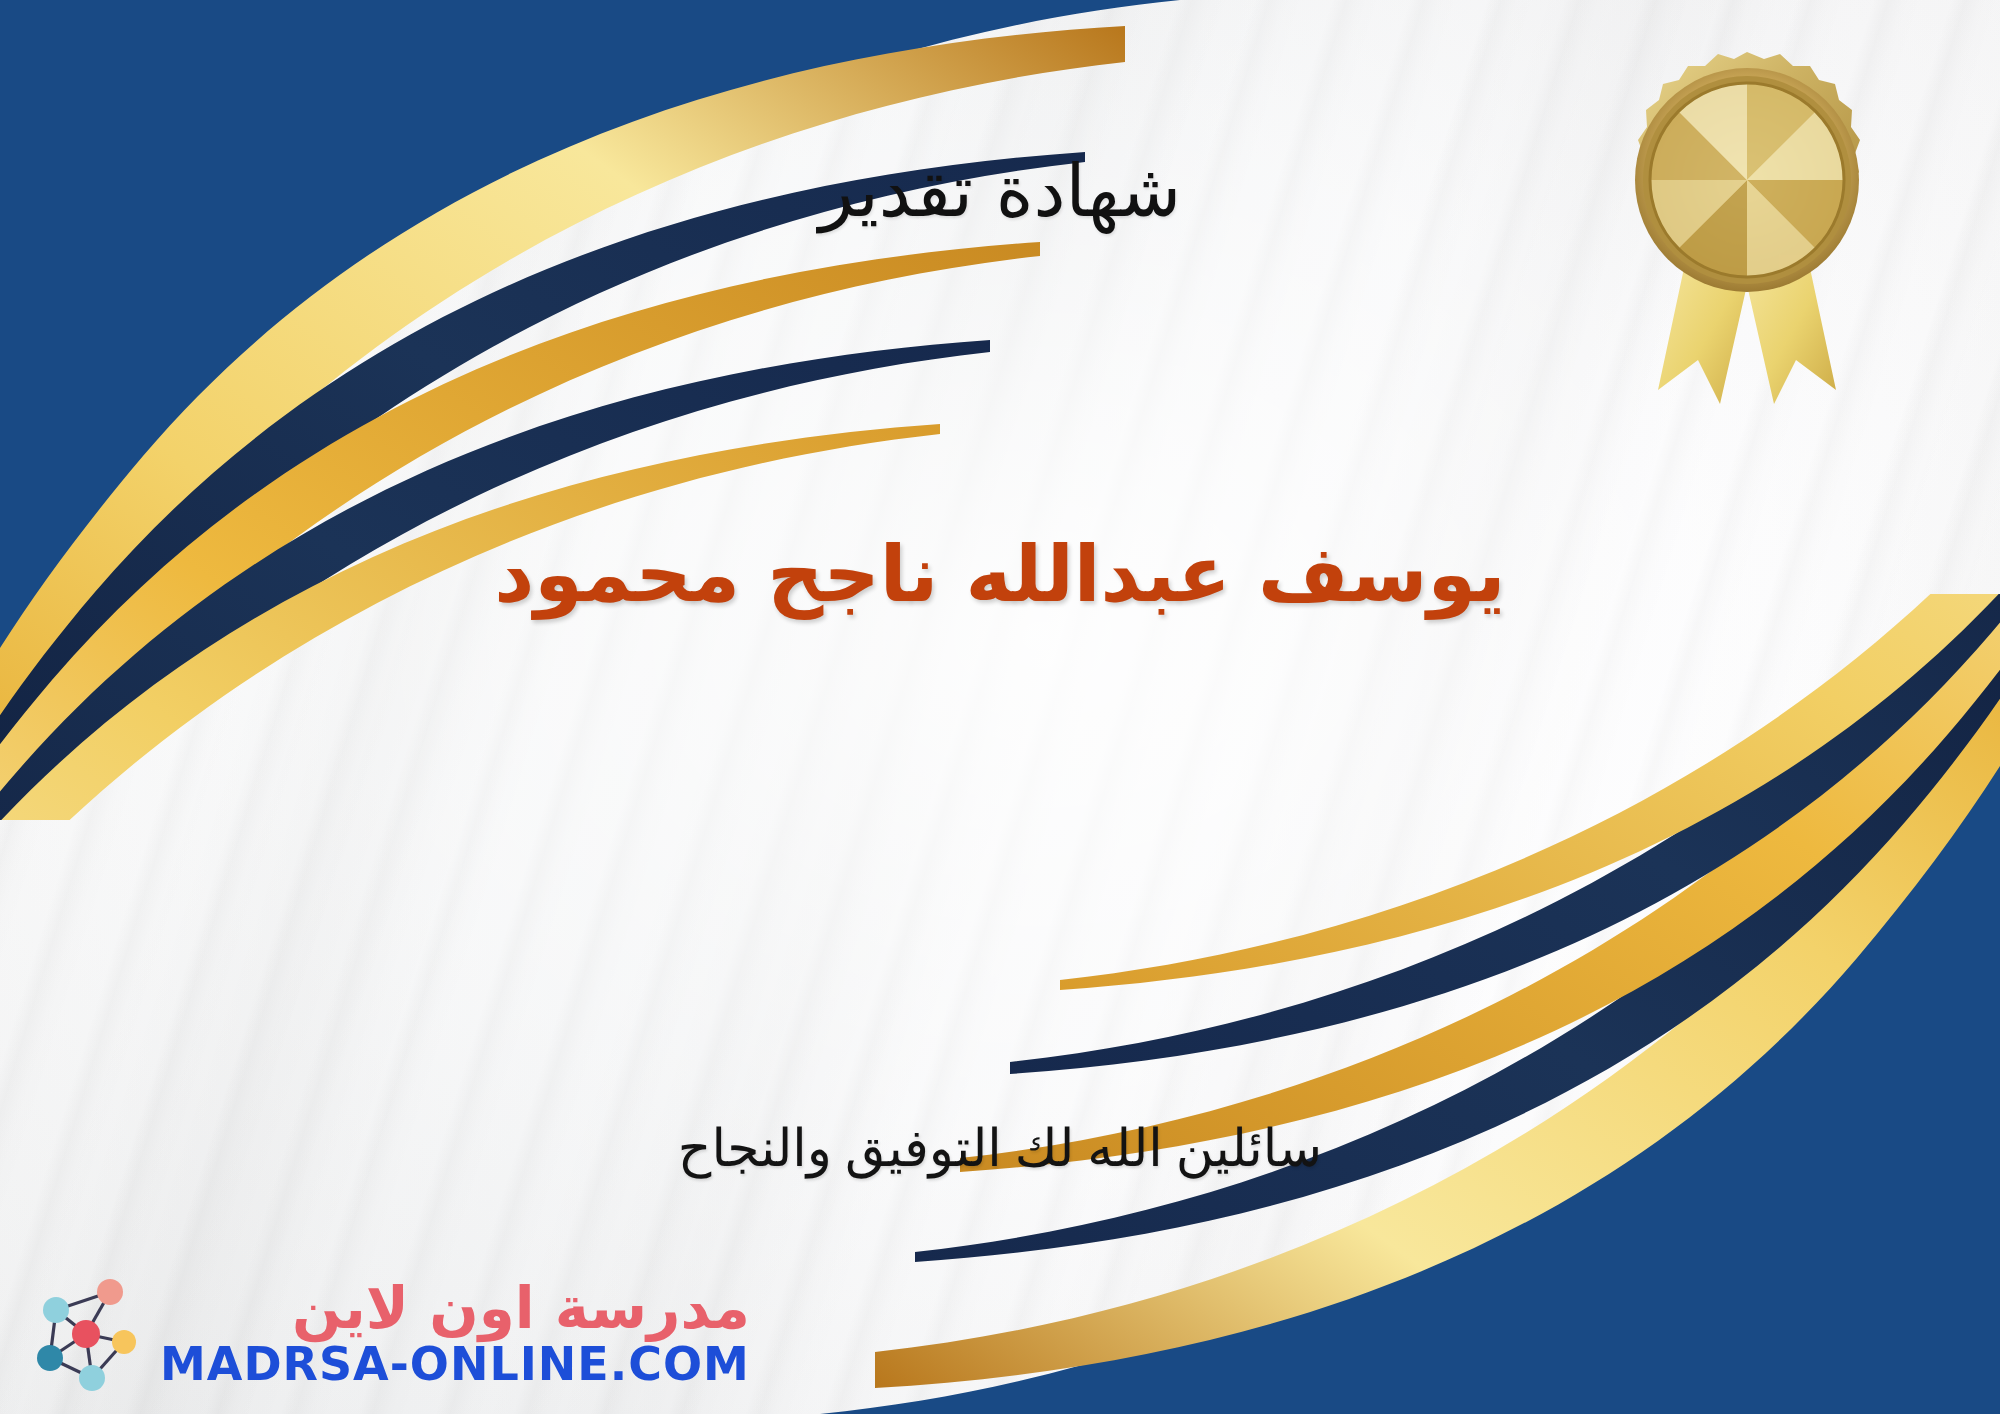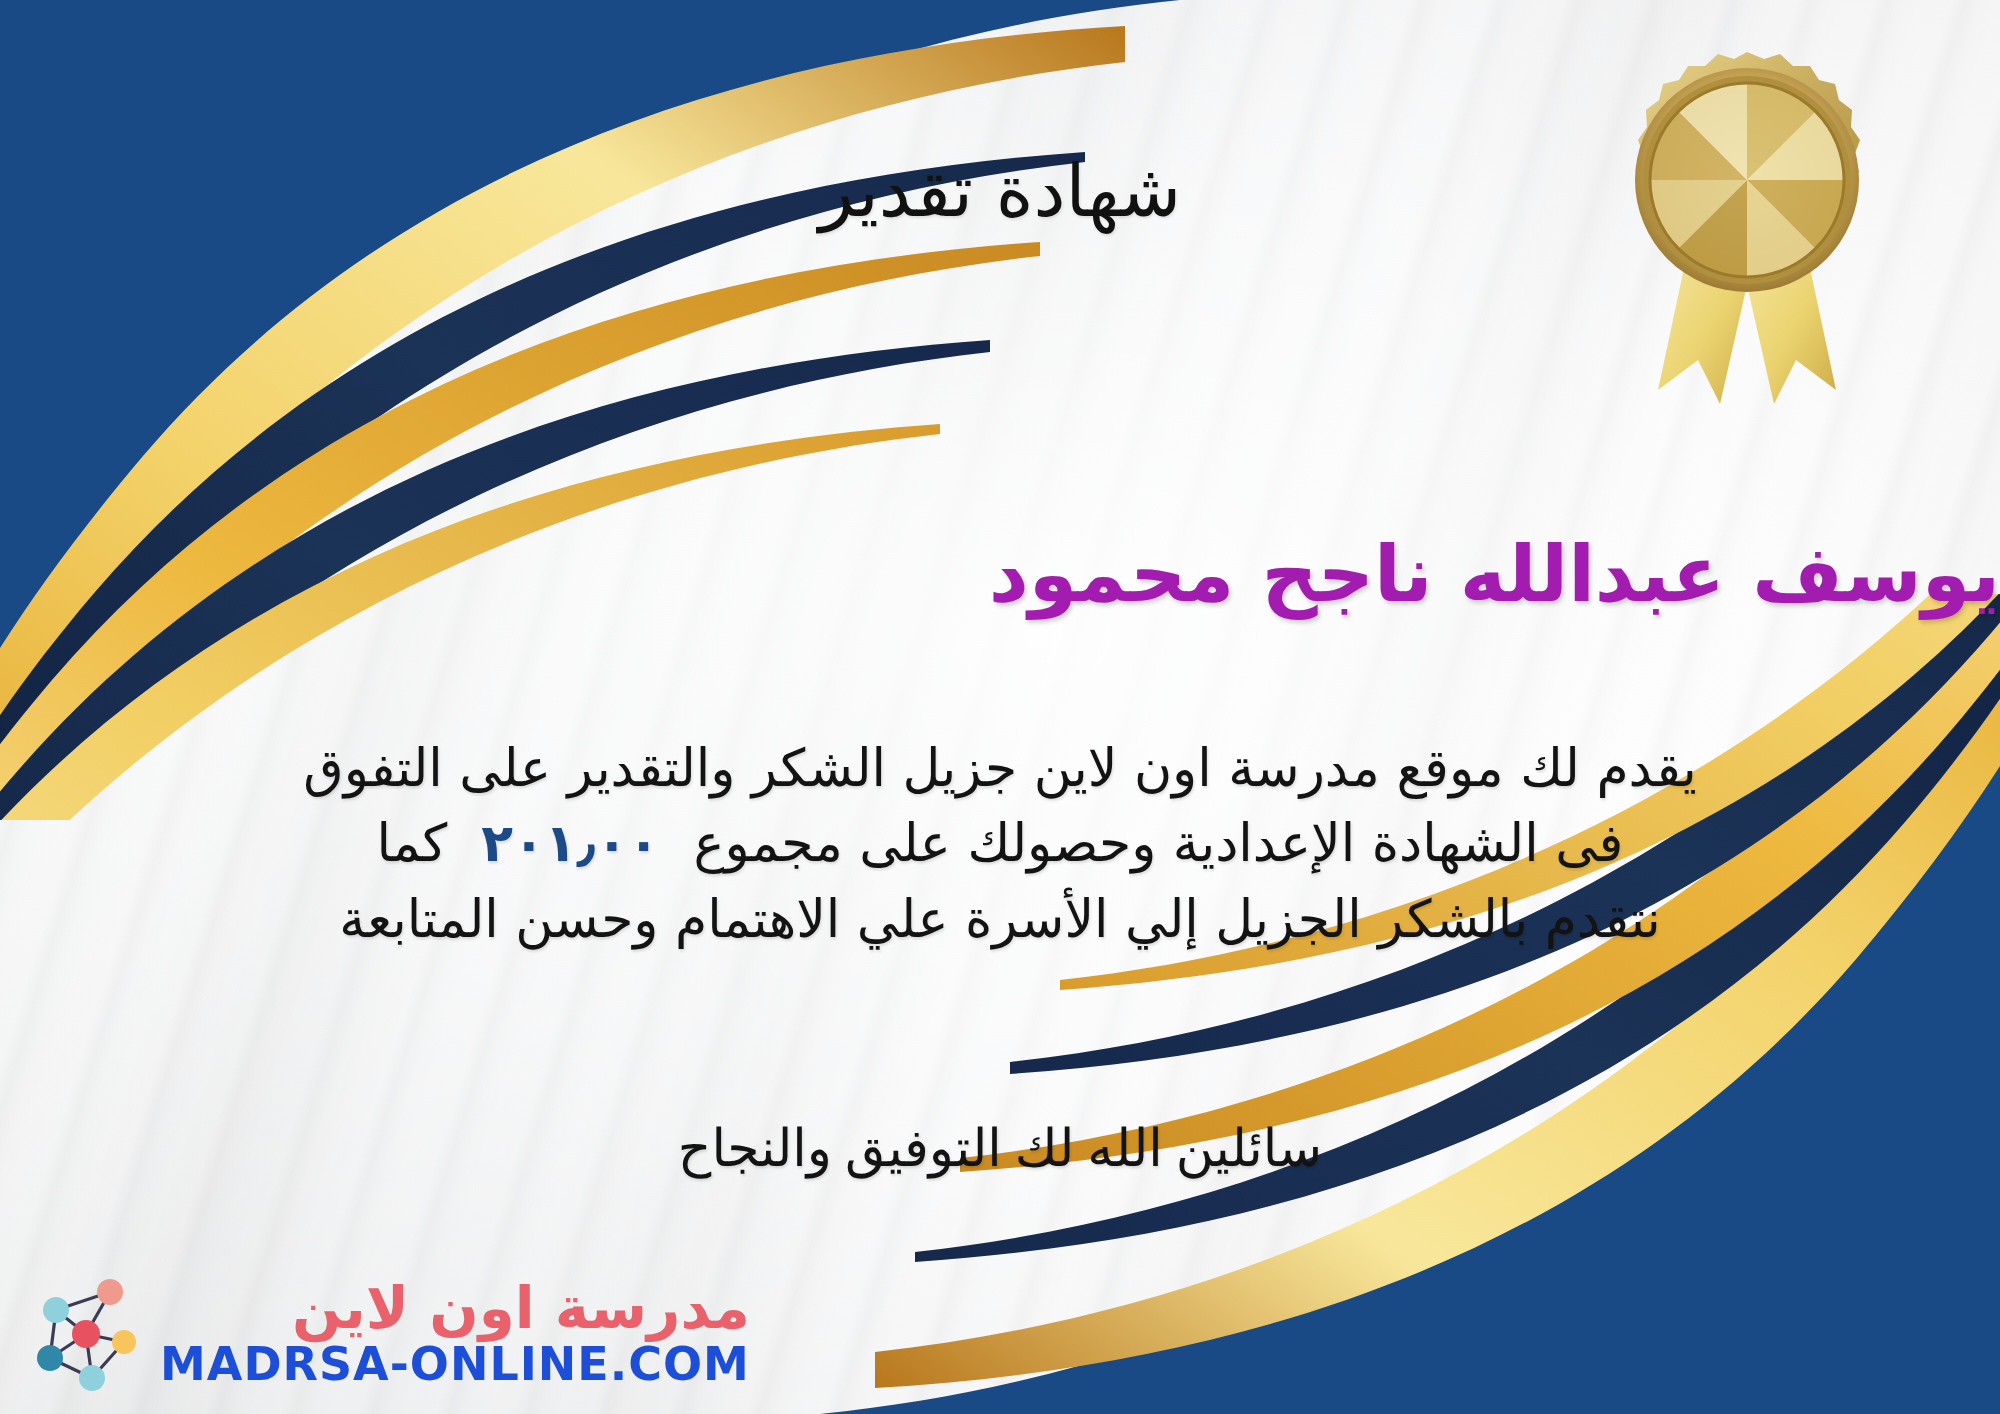--- a/index.html
+++ b/index.html
@@ -96,23 +96,24 @@
     color: #111111;
     letter-spacing: 0px;
     line-height: 1.15;
     text-shadow: 1px 2px 3px rgba(0,0,0,0.10);
   }
   .recipient-name {
     position: absolute;
     top: 528px;
     left: 0;
     width: 100%;
+    text-align: center;
     font-size: 78px;
     font-weight: bold;
-    color: #a21caf;
+    color: #c2410c;
     line-height: 1.2;
     text-shadow: 2px 3px 4px rgba(0,0,0,0.18);
   }
   .body-block {
     position: absolute;
     top: 735px;
     left: 60px;
     width: 1880px;
     text-align: center;
     color: #131313;
@@ -297,27 +298,20 @@
         </g>
         <circle cx="135" cy="140" r="97" fill="none" stroke="#9b7a2c" stroke-width="3"></circle>
       </g>
     </svg>
   </div>
 
   <div class="cert-title">شهادة تقدير</div>
 
   <div class="recipient-name">يوسف عبدالله ناجح محمود</div>
 
-  <div class="body-block">
-    <span class="body-line l1">يقدم لك موقع مدرسة اون لاين جزيل الشكر  والتقدير على التفوق</span>
-    <span class="body-line l2">
-      <span>فى الشهادة الإعدادية وحصولك على مجموع</span><span class="score">٢٠١٫٠٠</span><span>كما</span>
-    </span>
-    <span class="body-line l3">نتقدم  بالشكر الجزيل إلي الأسرة علي الاهتمام وحسن المتابعة</span>
-  </div>
 
   <div class="closing-line">سائلين الله لك التوفيق  والنجاح</div>
 
   <div class="brand">
     <div class="brand-mark">
       <svg viewBox="0 0 108 118" aria-hidden="true">
         <g stroke="#3b3b55" stroke-width="3.2" fill="none">
           <line x1="82" y1="18" x2="28" y2="36"></line>
           <line x1="82" y1="18" x2="58" y2="60"></line>
           <line x1="28" y1="36" x2="58" y2="60"></line>

